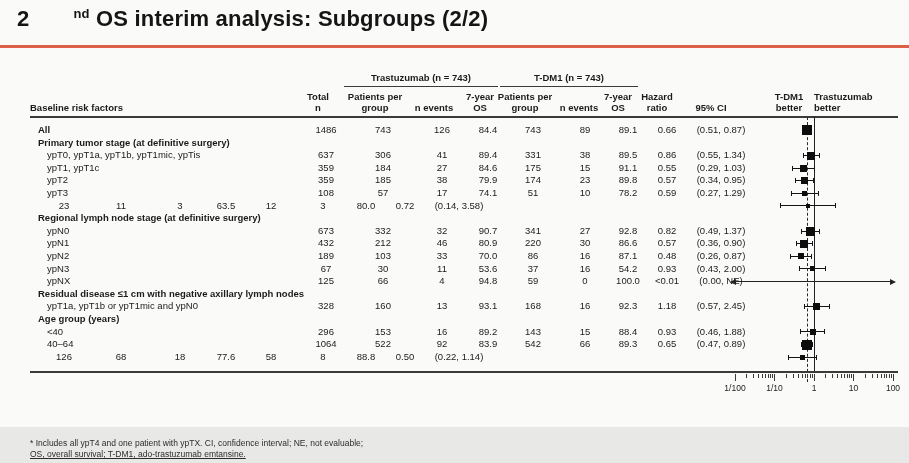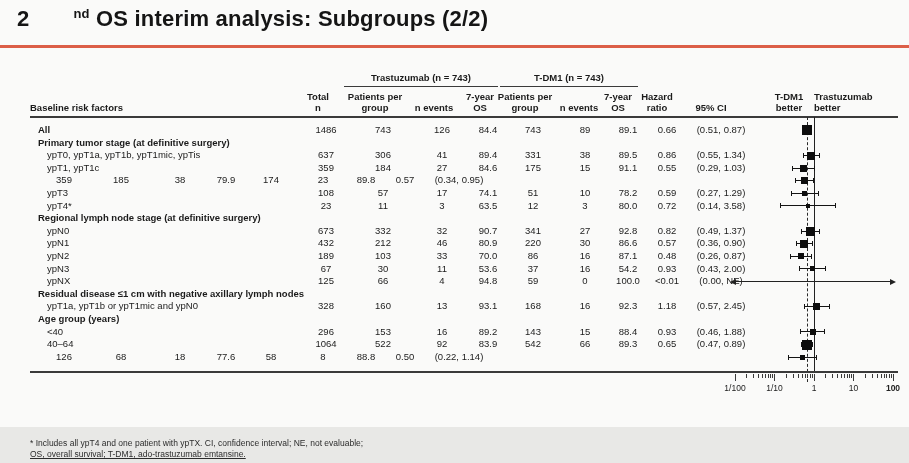--- a/index.html
+++ b/index.html
@@ -131,20 +131,21 @@
         <span class="c-tpg">184</span>
         <span class="c-tne">27</span>
         <span class="c-tos">84.6</span>
         <span class="c-dpg">175</span>
         <span class="c-dne">15</span>
         <span class="c-dos">91.1</span>
         <span class="c-hr">0.55</span>
         <span class="c-ci">(0.29, 1.03)</span>
       </div>
       <div class="row">
+        <span class="c-label ind">ypT2</span>
         <span class="c-total">359</span>
         <span class="c-tpg">185</span>
         <span class="c-tne">38</span>
         <span class="c-tos">79.9</span>
         <span class="c-dpg">174</span>
         <span class="c-dne">23</span>
         <span class="c-dos">89.8</span>
         <span class="c-hr">0.57</span>
         <span class="c-ci">(0.34, 0.95)</span>
       </div>
@@ -154,21 +155,20 @@
         <span class="c-tpg">57</span>
         <span class="c-tne">17</span>
         <span class="c-tos">74.1</span>
         <span class="c-dpg">51</span>
         <span class="c-dne">10</span>
         <span class="c-dos">78.2</span>
         <span class="c-hr">0.59</span>
         <span class="c-ci">(0.27, 1.29)</span>
       </div>
       <div class="row">
-        <span class="c-label ind">ypT4*</span>
         <span class="c-total">23</span>
         <span class="c-tpg">11</span>
         <span class="c-tne">3</span>
         <span class="c-tos">63.5</span>
         <span class="c-dpg">12</span>
         <span class="c-dne">3</span>
         <span class="c-dos">80.0</span>
         <span class="c-hr">0.72</span>
         <span class="c-ci">(0.14, 3.58)</span>
       </div>
@@ -386,20 +386,20 @@
       <div class="tick" style="left: 154.609px; top: 257px; height: 4px;"></div>
       <div class="tick" style="left: 157.737px; top: 257px; height: 4px;"></div>
       <div class="tick" style="left: 160.381px; top: 257px; height: 4px;"></div>
       <div class="tick" style="left: 162.672px; top: 257px; height: 4px;"></div>
       <div class="tick" style="left: 164.693px; top: 257px; height: 4px;"></div>
       <div class="tick" style="left: 166.5px; top: 257px; height: 7px;"></div>
       <div class="axis-lab" style="left: -8px; top: 266px;">1/100</div>
       <div class="axis-lab" style="left: 31.5px; top: 266px;">1/10</div>
       <div class="axis-lab" style="left: 71px; top: 266px;">1</div>
       <div class="axis-lab" style="left: 110.5px; top: 266px;">10</div>
-      <div class="axis-lab" style="left: 150px; top: 266px; font-weight: bold;">100</div>
+      <div class="axis-lab" style="left: 150px; top: 266px;">100</div>
     </div>
 
   <div class="bottom-rule"></div>
 
   <div class="footnote" style="top:438px;">* Includes all ypT4 and one patient with ypTX. CI, confidence interval; NE, not evaluable;</div>
   <div class="footnote" style="top:449px;text-decoration:underline;">OS, overall survival; T-DM1, ado-trastuzumab emtansine.</div>
 </div>
 
 </body></html>

